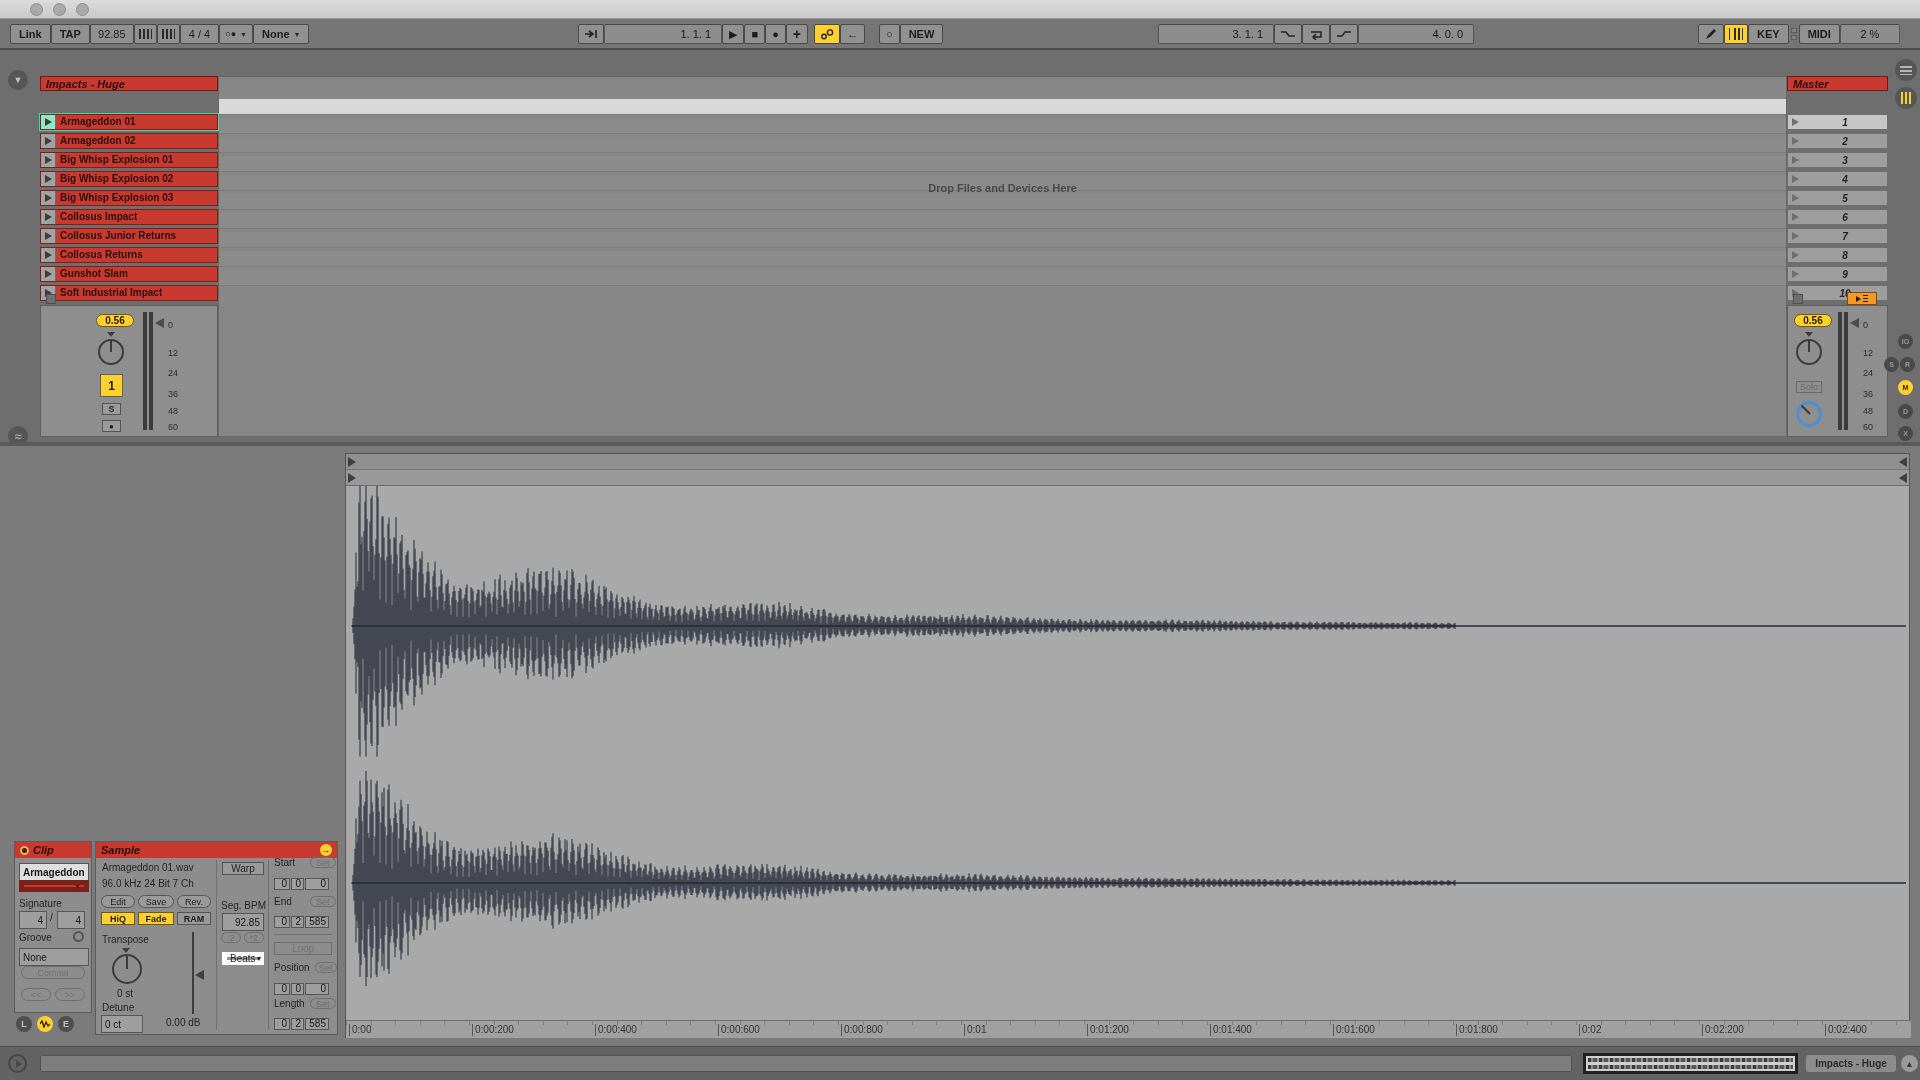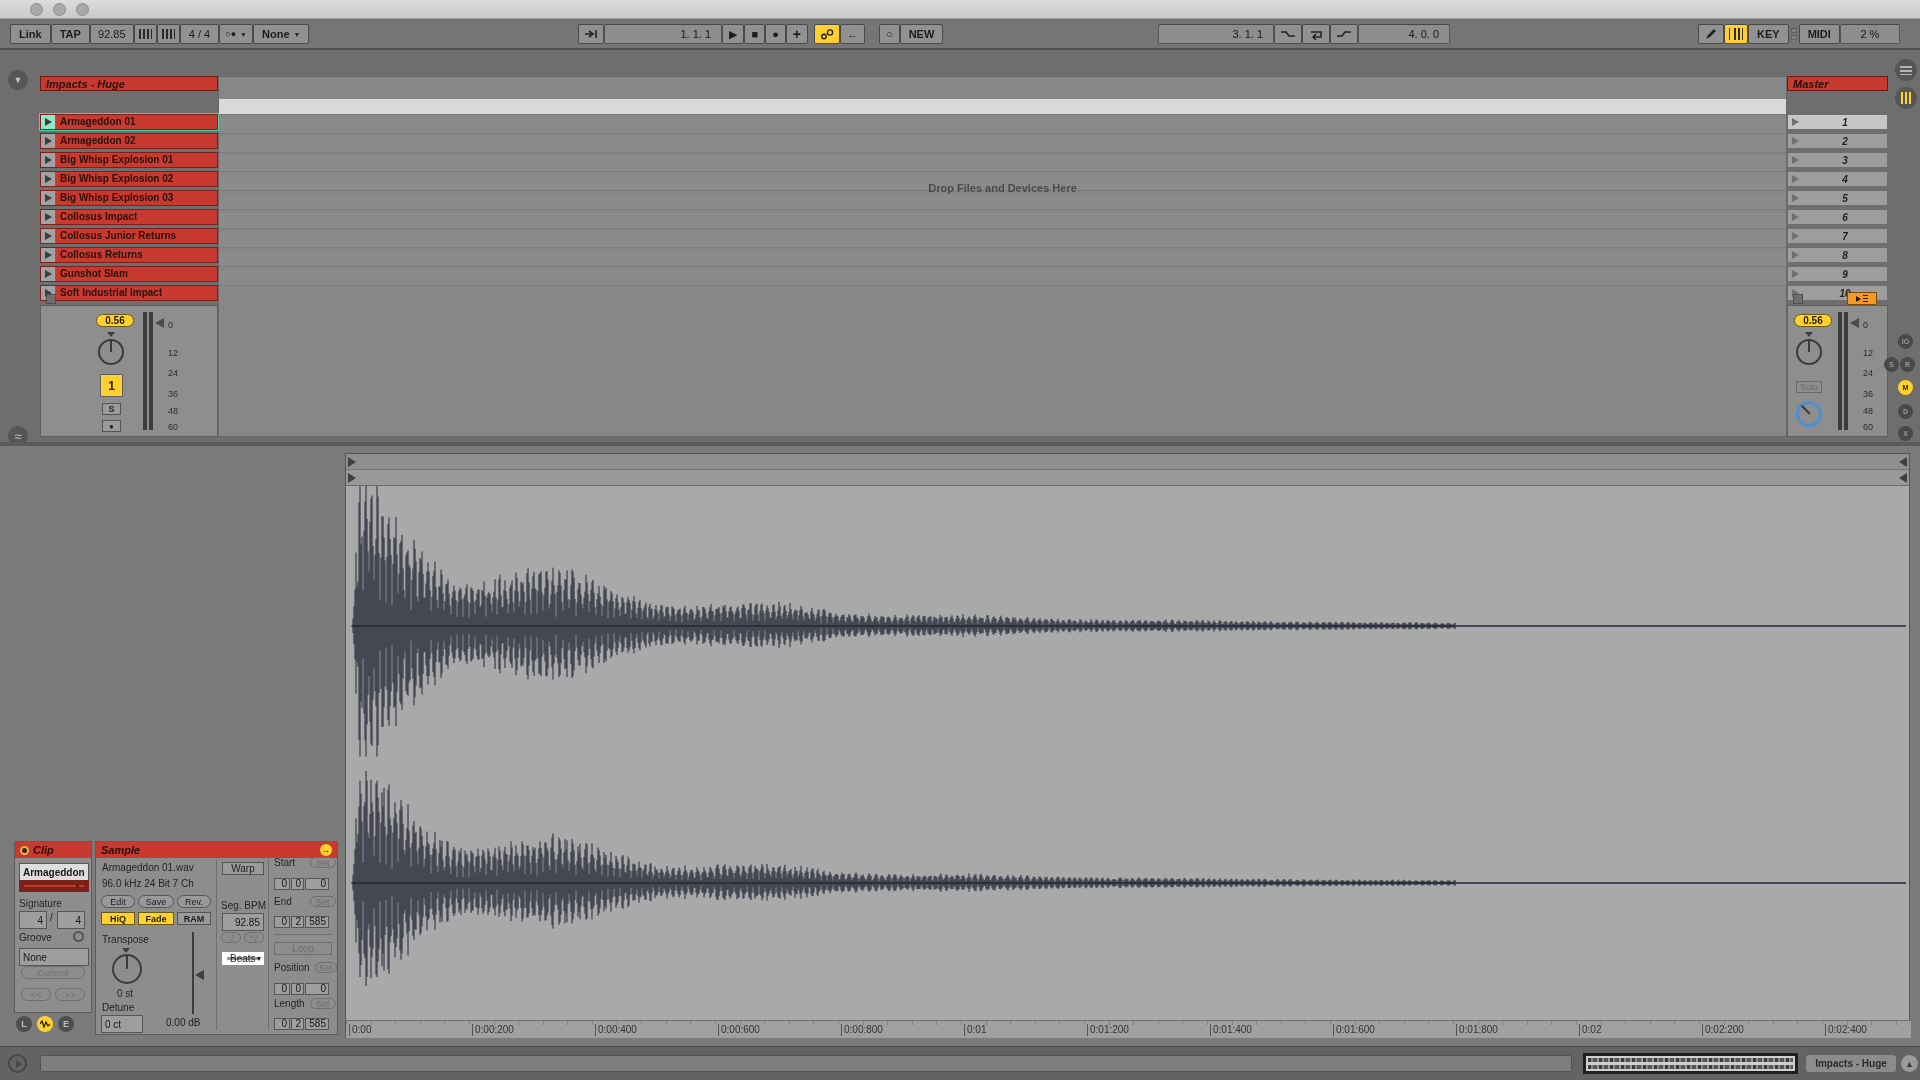--- a/index.html
+++ b/index.html
@@ -267,21 +267,21 @@
       <svg class="icon-svg" width="16" height="11" viewBox="0 0 16 11">
         <path d="M3 3 h10 v5 h-7" stroke="#222" stroke-width="1.5" fill="none"></path>
         <path d="M8 5 l-3 3 3 3" stroke="#222" stroke-width="1.5" fill="none"></path>
       </svg>
     </span>
     <span class="btn" style="padding:0 5px">
       <svg class="icon-svg" width="16" height="10" viewBox="0 0 16 10">
         <path d="M1 7 h5 l3 -4 h6" stroke="#222" stroke-width="1.5" fill="none"></path>
       </svg>
     </span>
-    <span class="valbox" style="width:92px">4.  0.  0</span>
+    <span class="valbox" style="width:116px">4.  0.  0</span>
   </div>
 
   <div class="cbgroup" style="left:1698px">
     <span class="btn" style="padding:0 5px">
       <svg class="icon-svg" width="14" height="14" viewBox="0 0 14 14">
         <path d="M2 12 L4 8 L10 2 L12 4 L6 10 Z" fill="#222"></path>
       </svg>
     </span>
     <span class="btn yel" style="padding:0 4px">
         <i class="kbkeys"></i>

